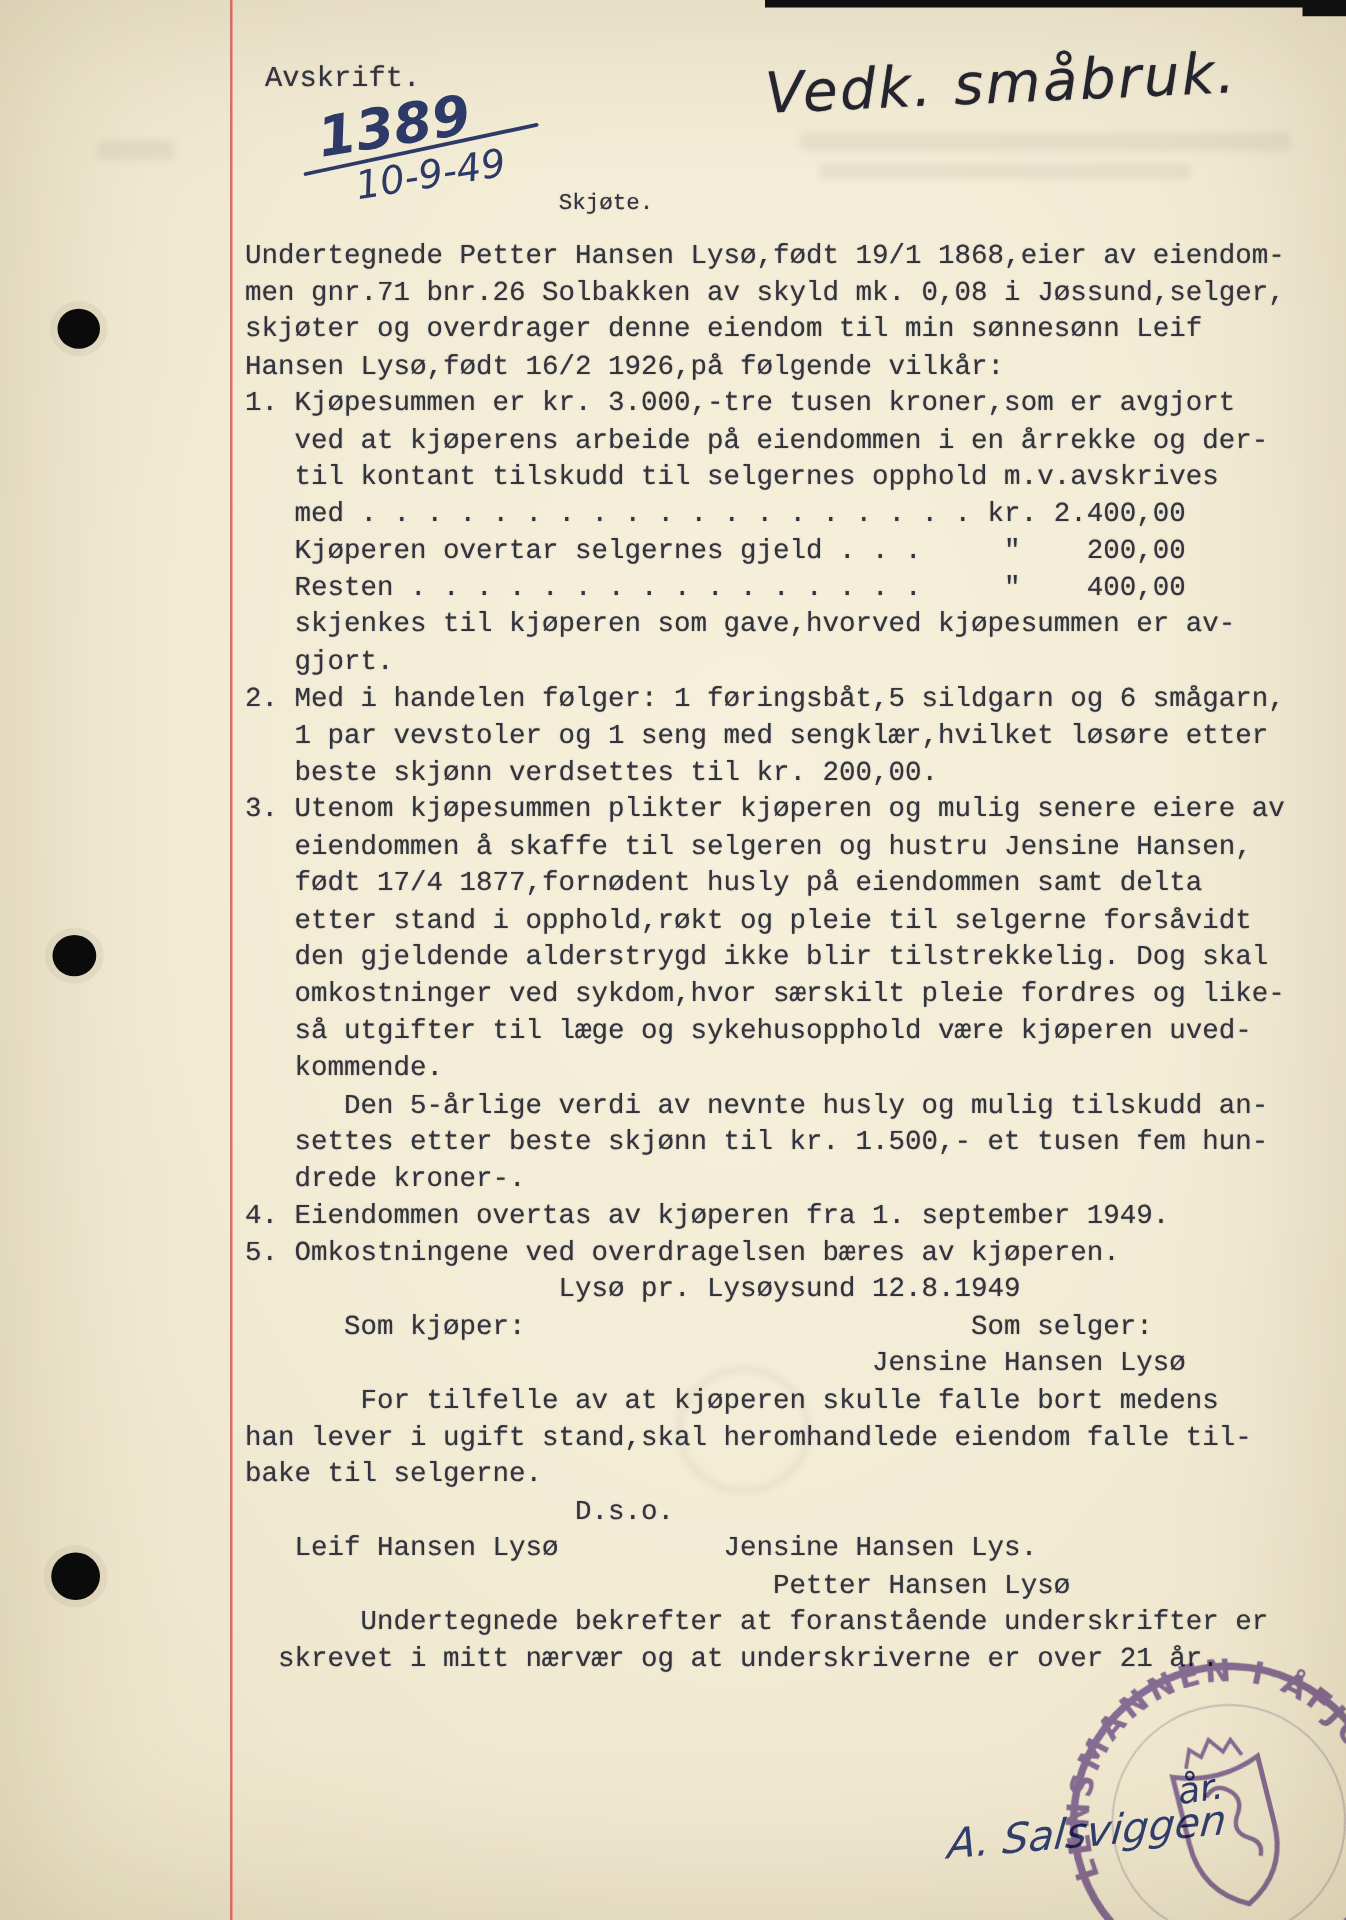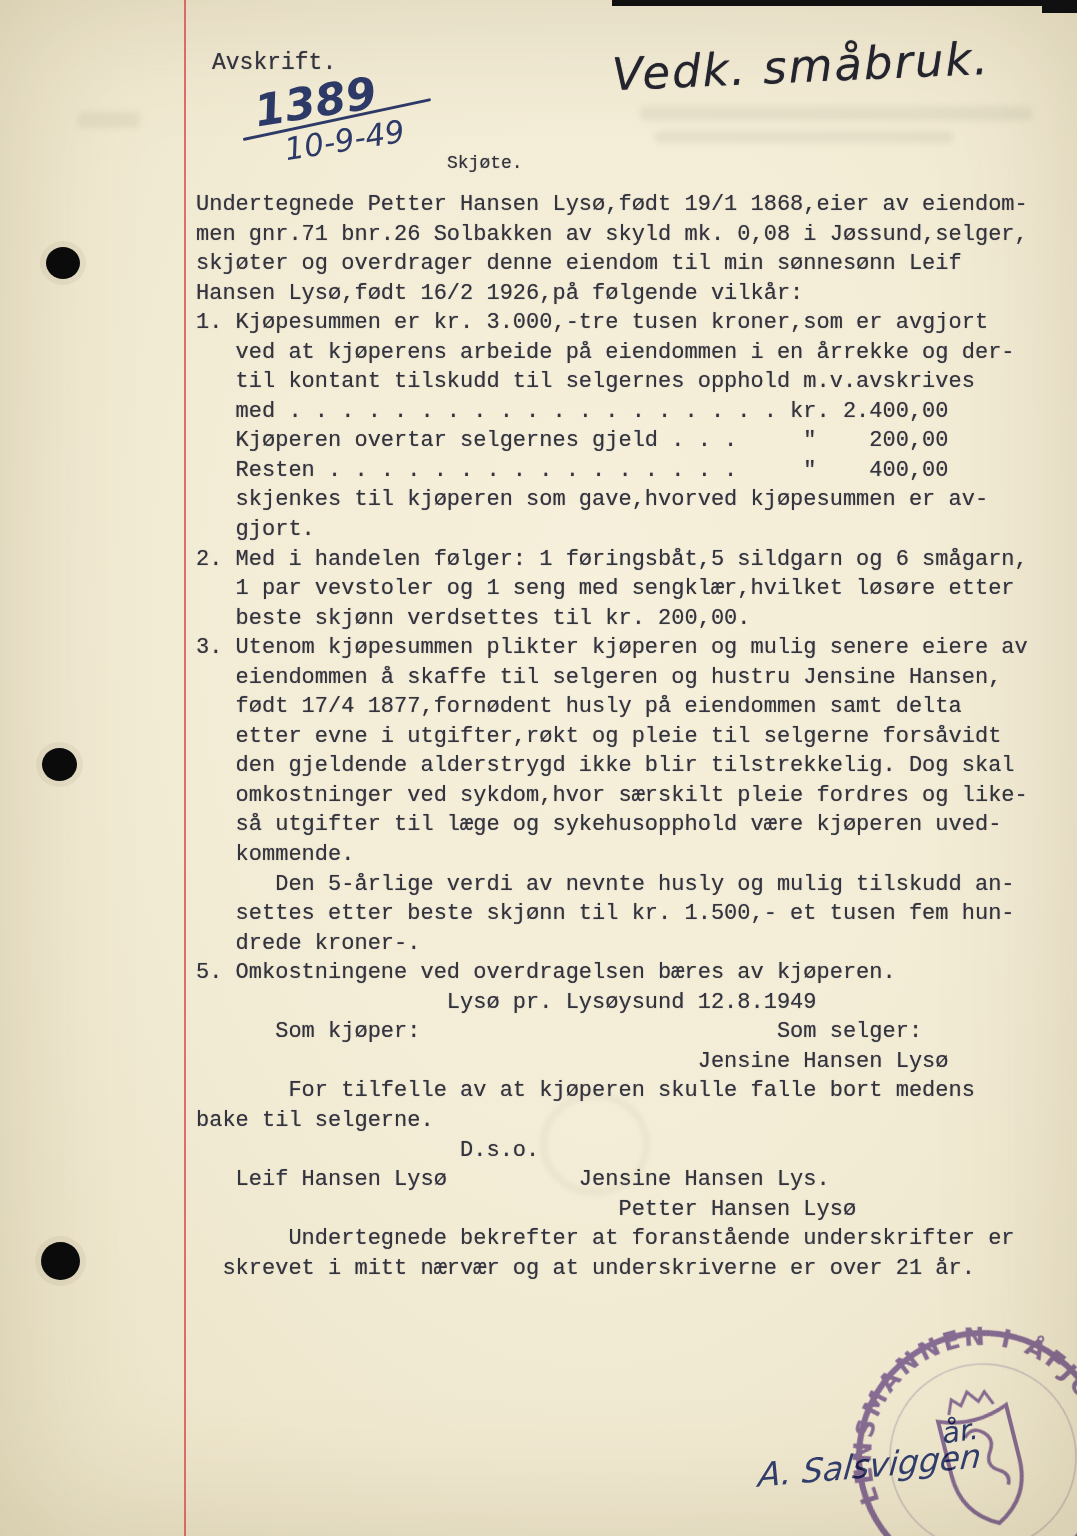--- a/index.html
+++ b/index.html
@@ -102,33 +102,35 @@
       <div class="tline">   Kjøperen overtar selgernes gjeld . . .     "    200,00</div>
       <div class="tline">   Resten . . . . . . . . . . . . . . . .     "    400,00</div>
       <div class="tline">   skjenkes til kjøperen som gave,hvorved kjøpesummen er av-</div>
       <div class="tline">   gjort.</div>
       <div class="tline">2. Med i handelen følger: 1 føringsbåt,5 sildgarn og 6 smågarn,</div>
       <div class="tline">   1 par vevstoler og 1 seng med sengklær,hvilket løsøre etter</div>
       <div class="tline">   beste skjønn verdsettes til kr. 200,00.</div>
       <div class="tline">3. Utenom kjøpesummen plikter kjøperen og mulig senere eiere av</div>
       <div class="tline">   eiendommen å skaffe til selgeren og hustru Jensine Hansen,</div>
       <div class="tline">   født 17/4 1877,fornødent husly på eiendommen samt delta</div>
-      <div class="tline">   etter evne i utgifter,røkt og pleie til selgerne forsåvidt</div>
+      <div class="tline">   etter stand i opphold,røkt og pleie til selgerne forsåvidt</div>
       <div class="tline">   den gjeldende alderstrygd ikke blir tilstrekkelig. Dog skal</div>
       <div class="tline">   omkostninger ved sykdom,hvor særskilt pleie fordres og like-</div>
       <div class="tline">   så utgifter til læge og sykehusopphold være kjøperen uved-</div>
       <div class="tline">   kommende.</div>
       <div class="tline">      Den 5-årlige verdi av nevnte husly og mulig tilskudd an-</div>
       <div class="tline">   settes etter beste skjønn til kr. 1.500,- et tusen fem hun-</div>
       <div class="tline">   drede kroner-.</div>
+      <div class="tline">4. Eiendommen overtas av kjøperen fra 1. september 1949.</div>
       <div class="tline">5. Omkostningene ved overdragelsen bæres av kjøperen.</div>
       <div class="tline">                   Lysø pr. Lysøysund 12.8.1949</div>
       <div class="tline">      Som kjøper:                           Som selger:</div>
       <div class="tline">                                      Jensine Hansen Lysø</div>
       <div class="tline">       For tilfelle av at kjøperen skulle falle bort medens</div>
+      <div class="tline">han lever i ugift stand,skal heromhandlede eiendom falle til-</div>
       <div class="tline">bake til selgerne.</div>
       <div class="tline">                    D.s.o.</div>
       <div class="tline">   Leif Hansen Lysø          Jensine Hansen Lys.</div>
       <div class="tline">                                Petter Hansen Lysø</div>
       <div class="tline">       Undertegnede bekrefter at foranstående underskrifter er</div>
       <div class="tline">  skrevet i mitt nærvær og at underskriverne er over 21 år.</div>
     </div>
 
   <div class="hw hw-correction">år.</div>
 

